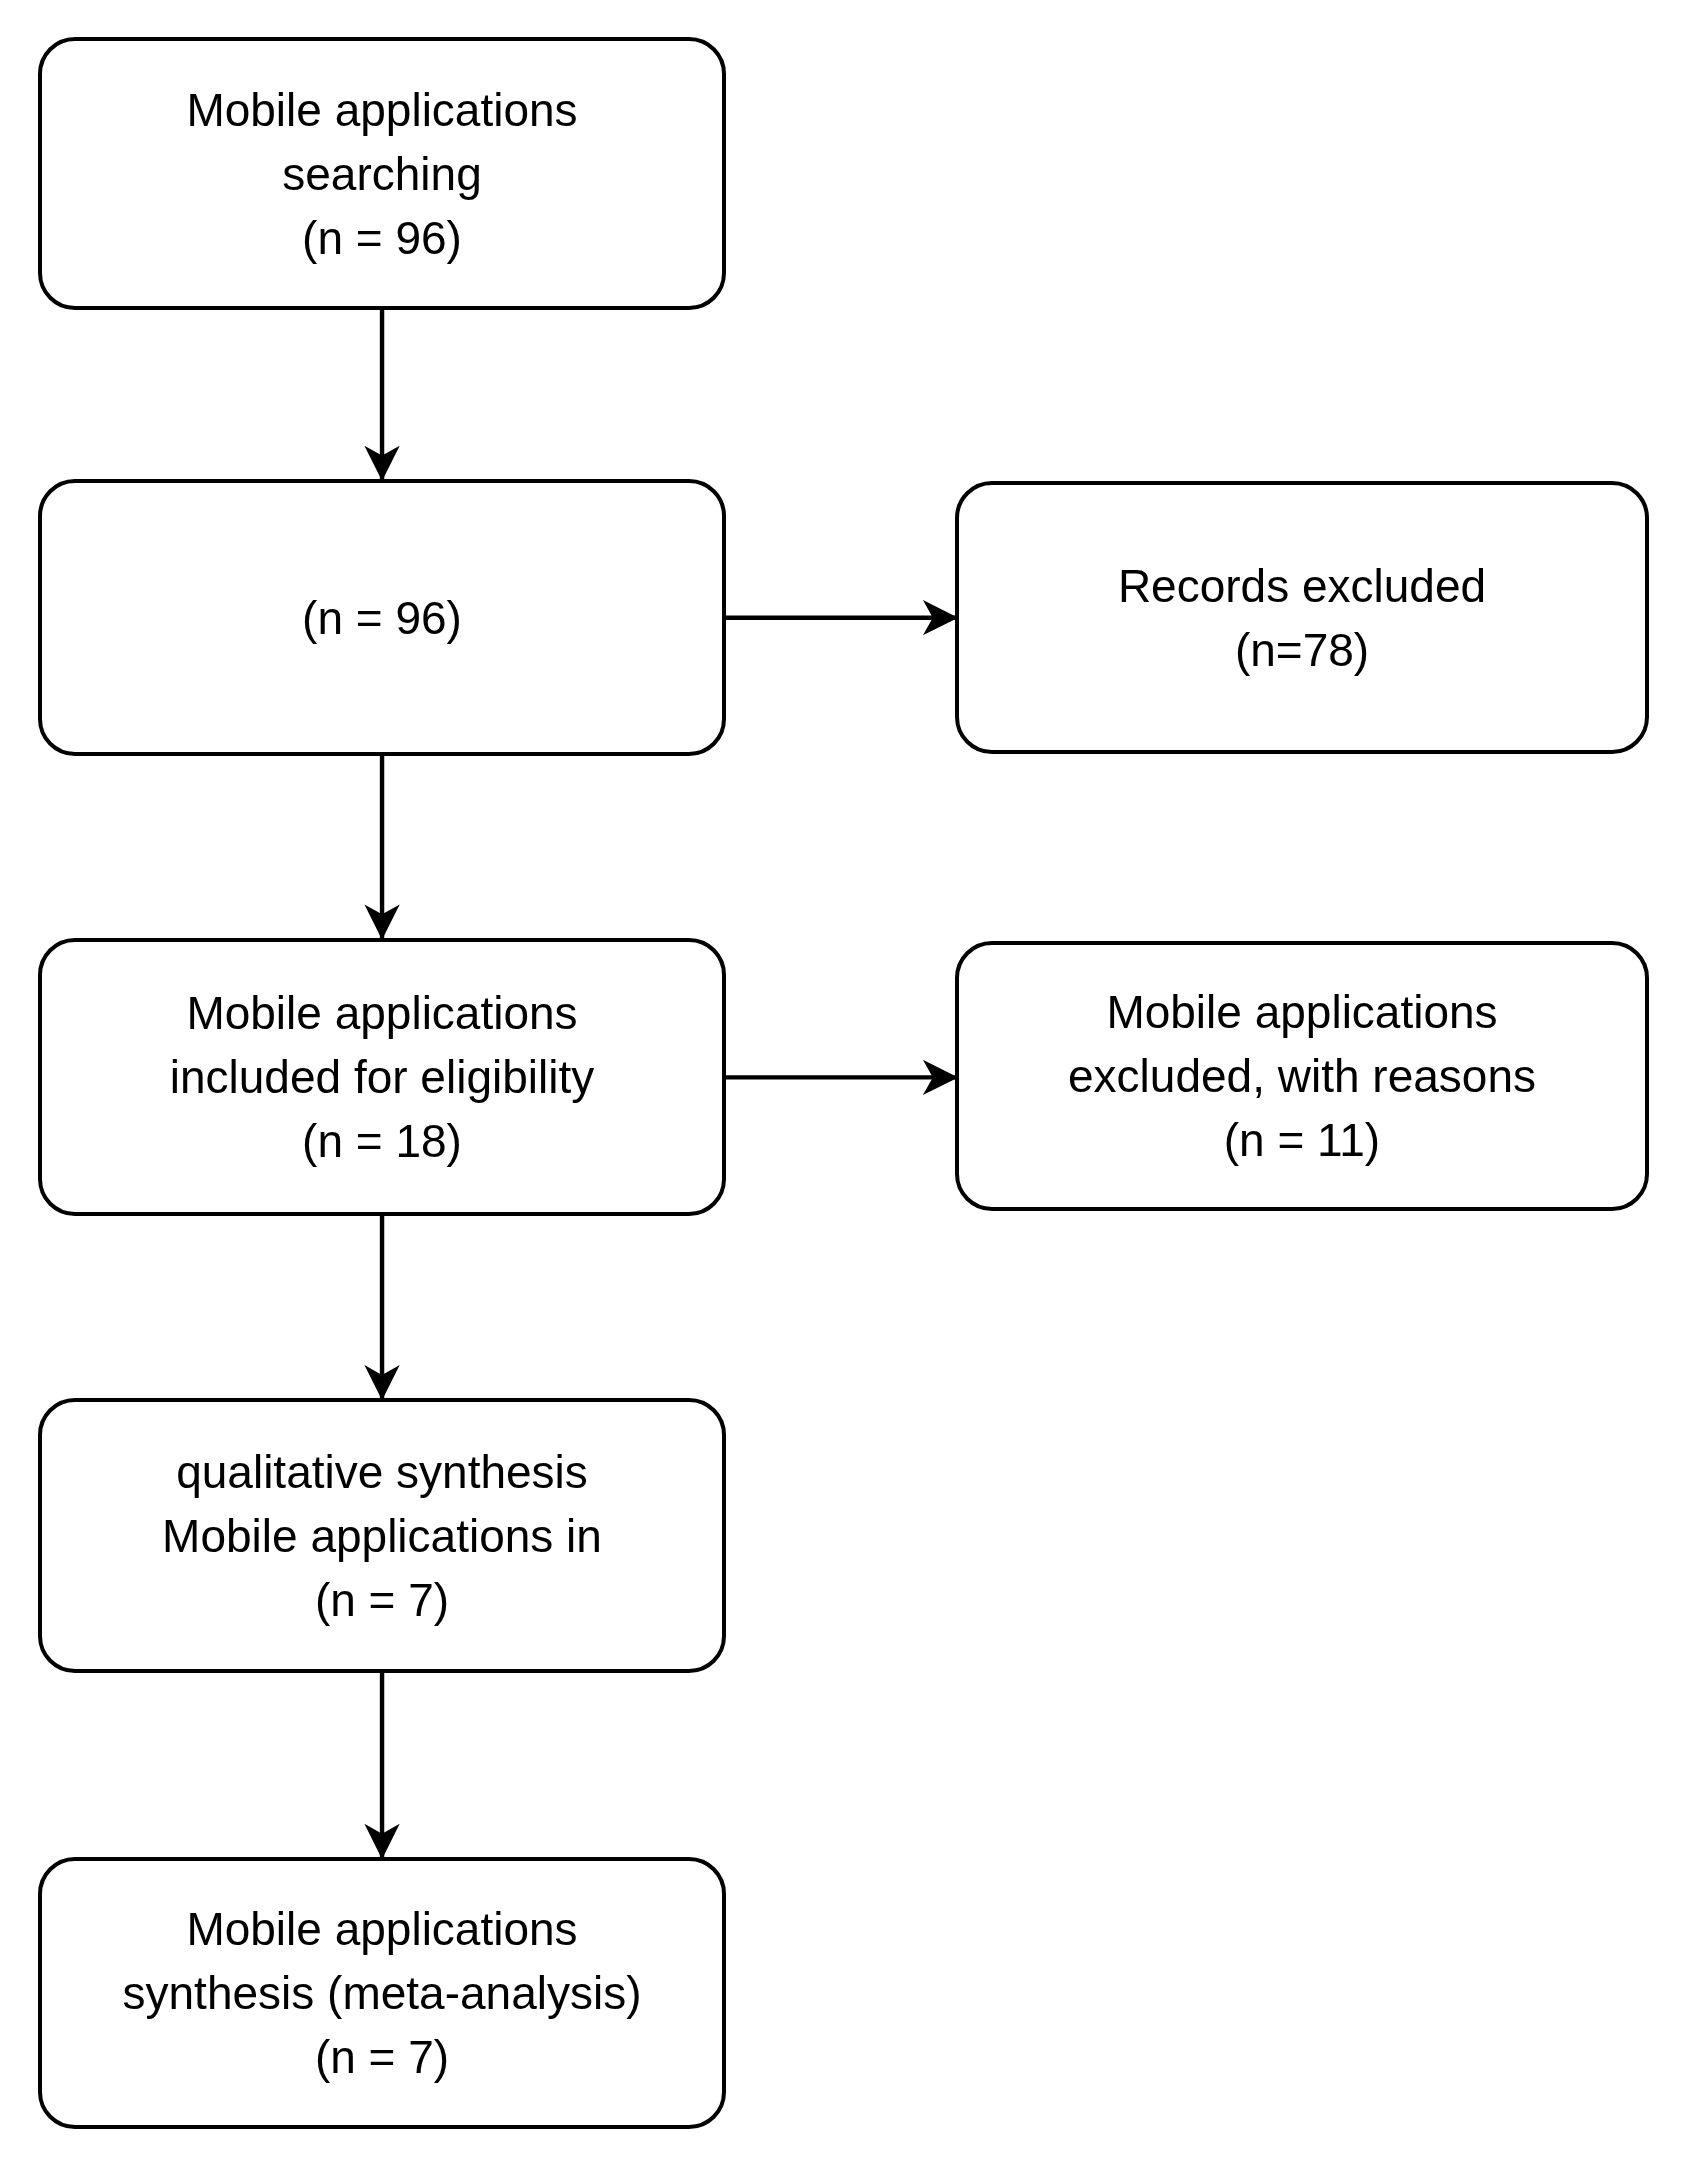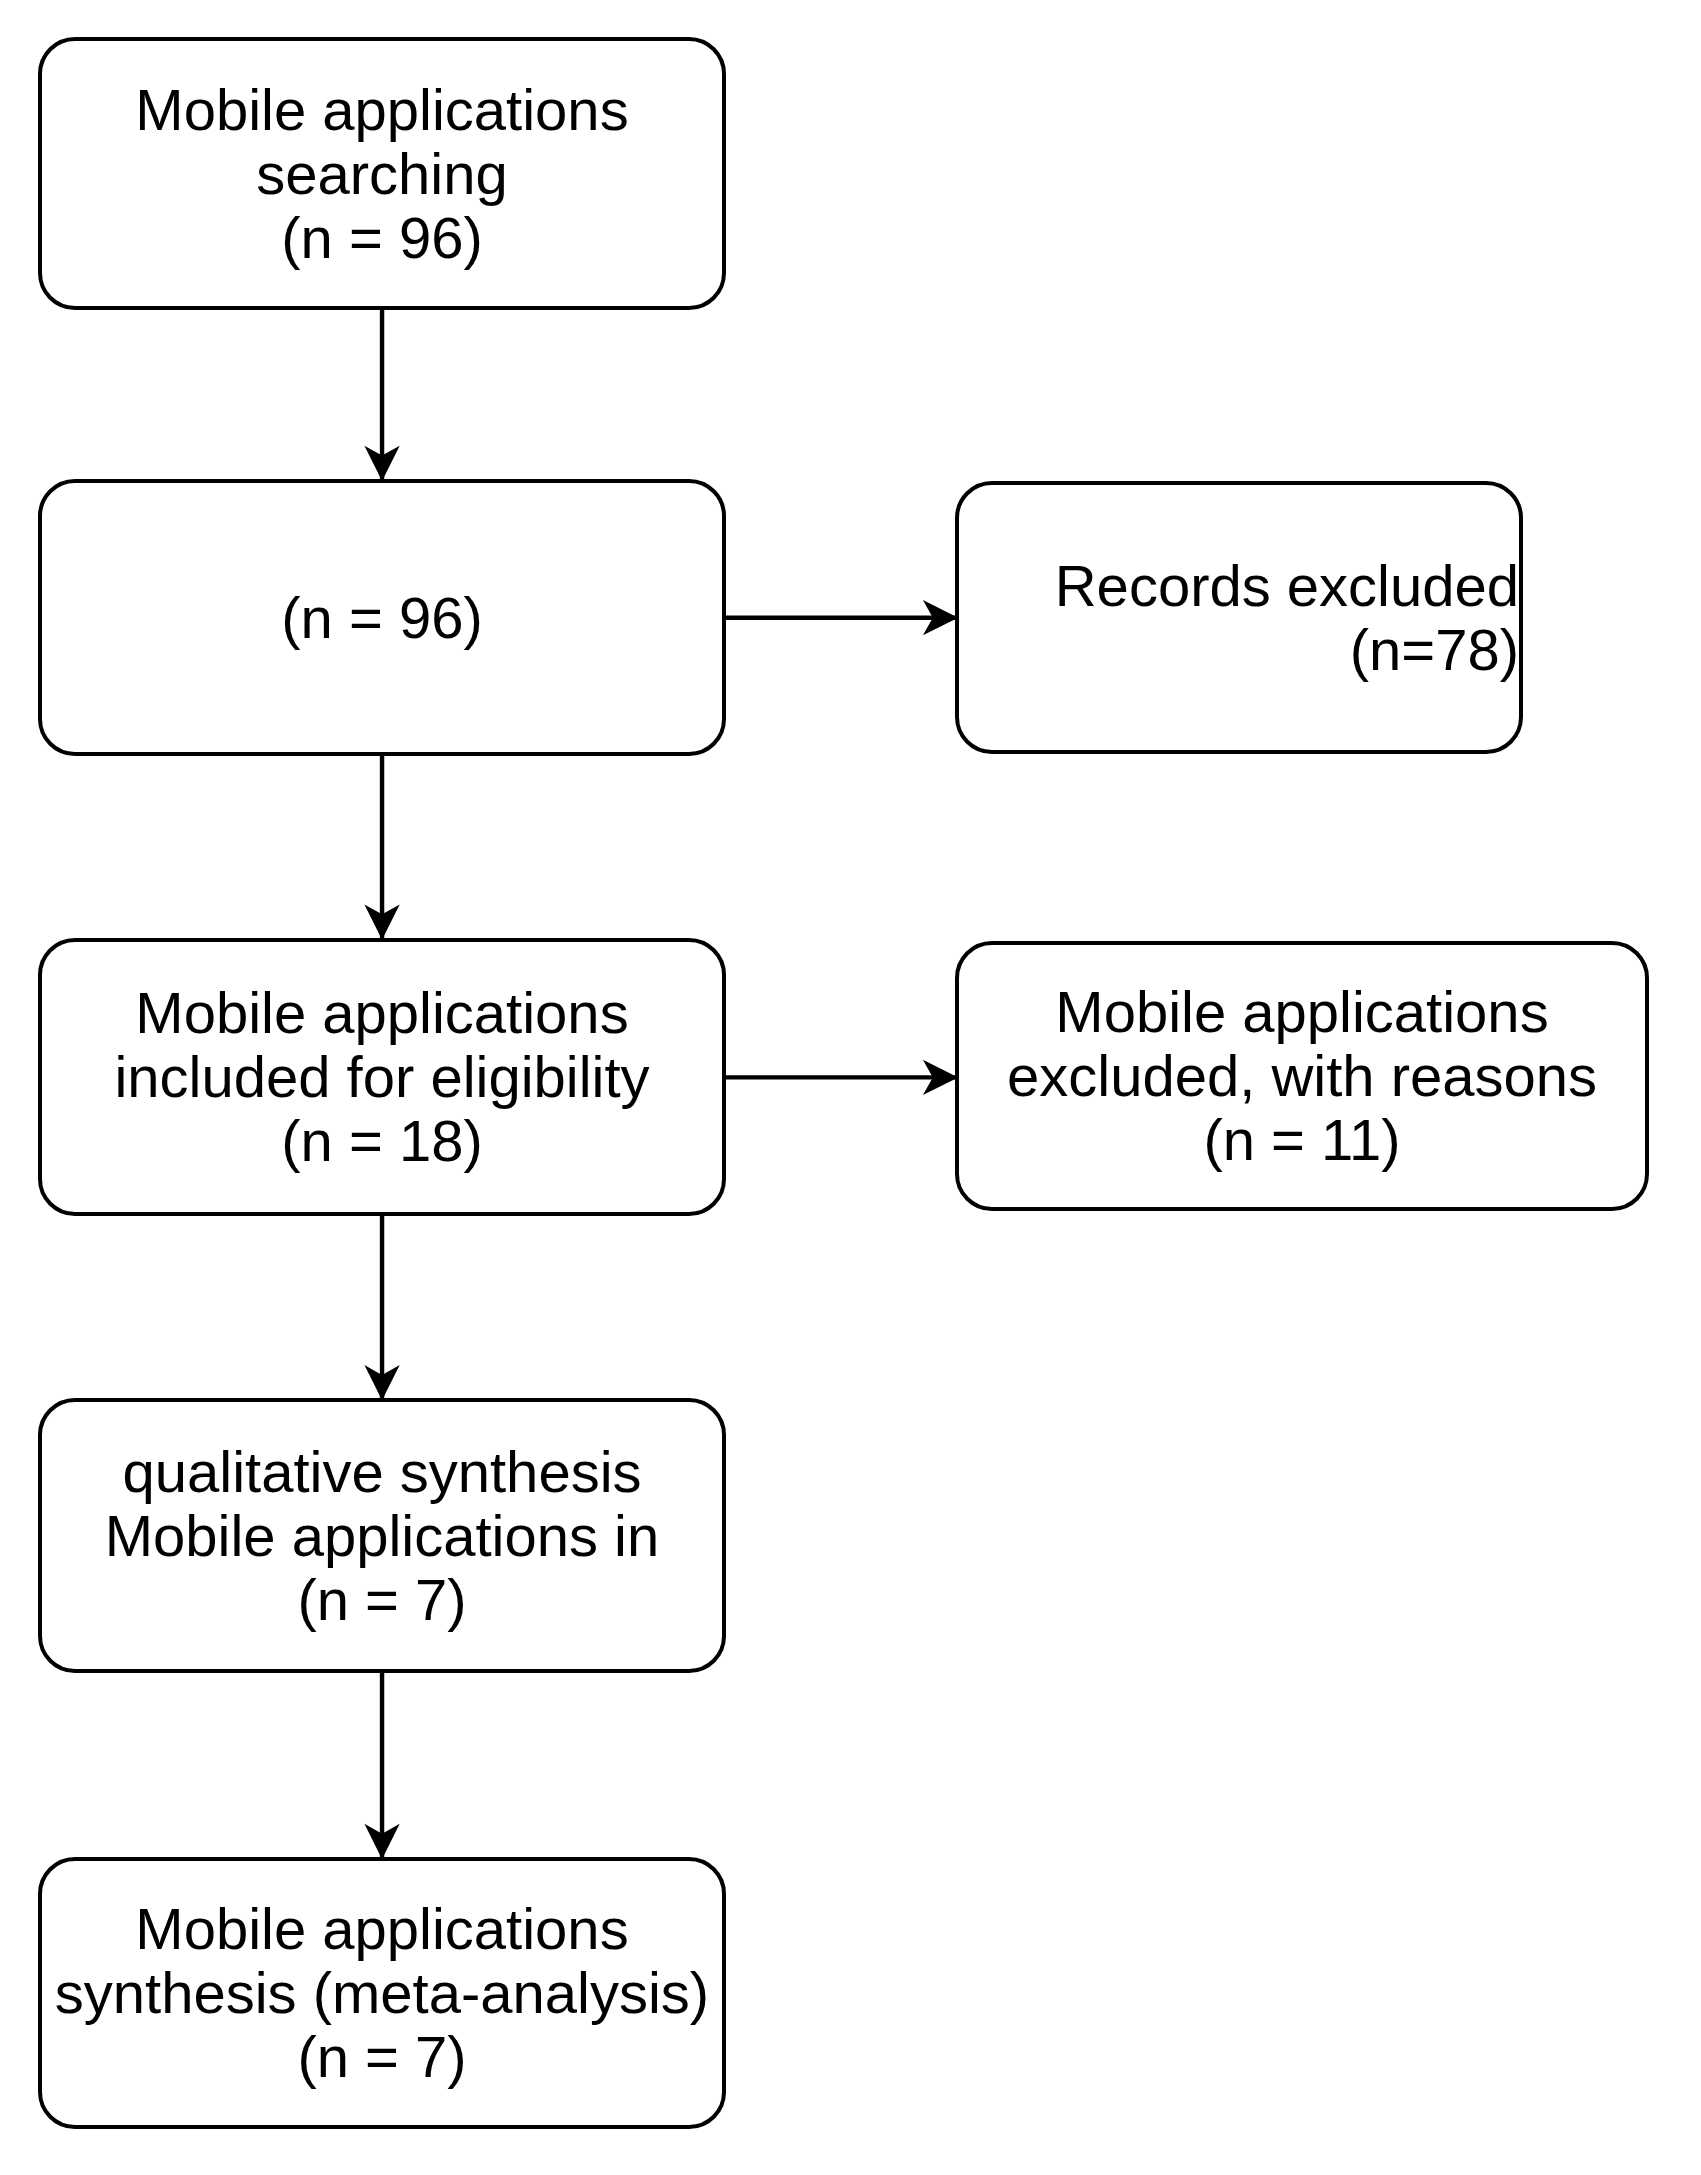--- a/index.html
+++ b/index.html
@@ -29,32 +29,32 @@
     border: 4.4px solid #000000;
     border-radius: 37px;
     background: #ffffff;
     display: flex;
     flex-direction: column;
     justify-content: center;
     align-items: center;
     text-align: center;
   }
   .box .line {
-    font-size: 58px;
+    font-size: 46px;
     line-height: 64px;
     white-space: nowrap;
   }
   
   #box-identification { left: 38px;  top: 37px;   width: 688px; height: 273px; }
   #box-screened       { left: 38px;  top: 479px;  width: 688px; height: 277px; }
   #box-assessed       { left: 38px;  top: 938px; width: 688px; height: 278px; }
   #box-qualitative    { left: 38px;  top: 1398px; width: 688px; height: 275px; }
   #box-quantitative   { left: 38px;  top: 1857px; width: 688px; height: 272px; }
   
-  #box-records-excluded { left: 955px; top: 481px;  width: 568px; height: 273px; align-items: flex-end; }
+  #box-records-excluded { left: 955px; top: 481px;  width: 694px; height: 273px; }
   #box-apps-excluded    { left: 955px; top: 941px; width: 694px; height: 270px; }
 </style>
 </head>
 <body>
 
 <div id="canvas">
 
   <svg id="arrow-layer" viewBox="0 0 1929 2466" xmlns="http://www.w3.org/2000/svg">
     <defs>
       <marker id="arrowhead" viewBox="0 0 12 12" refX="11" refY="6" markerWidth="48" markerHeight="48" markerUnits="userSpaceOnUse" orient="auto">

